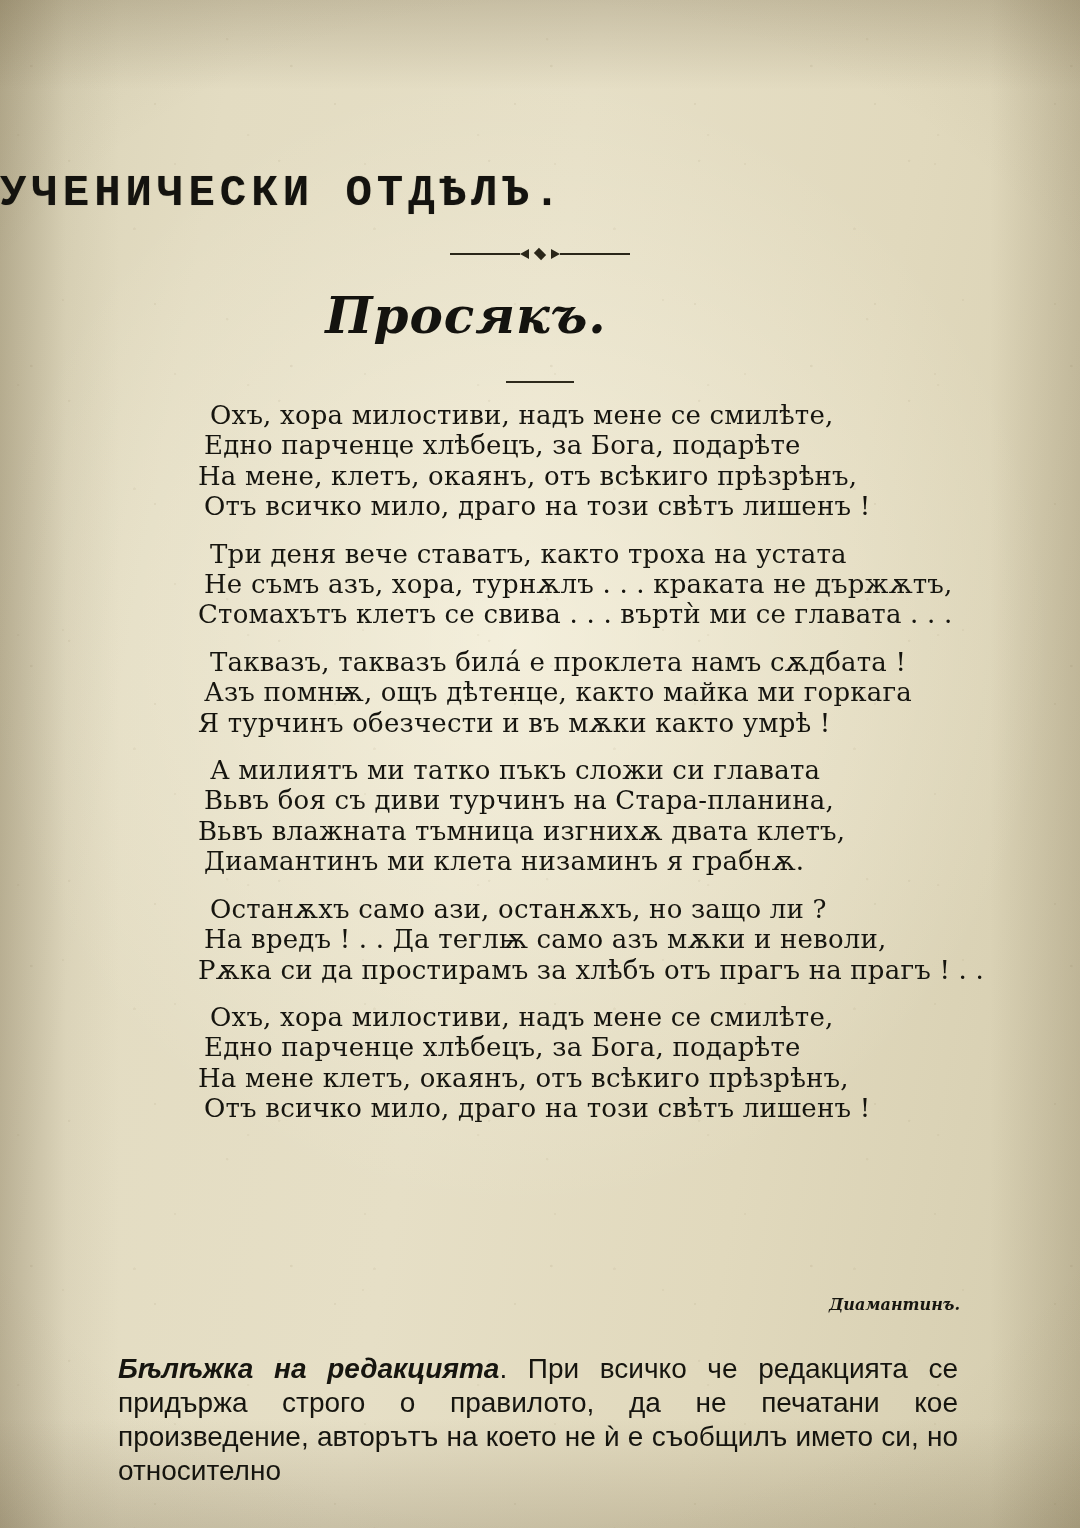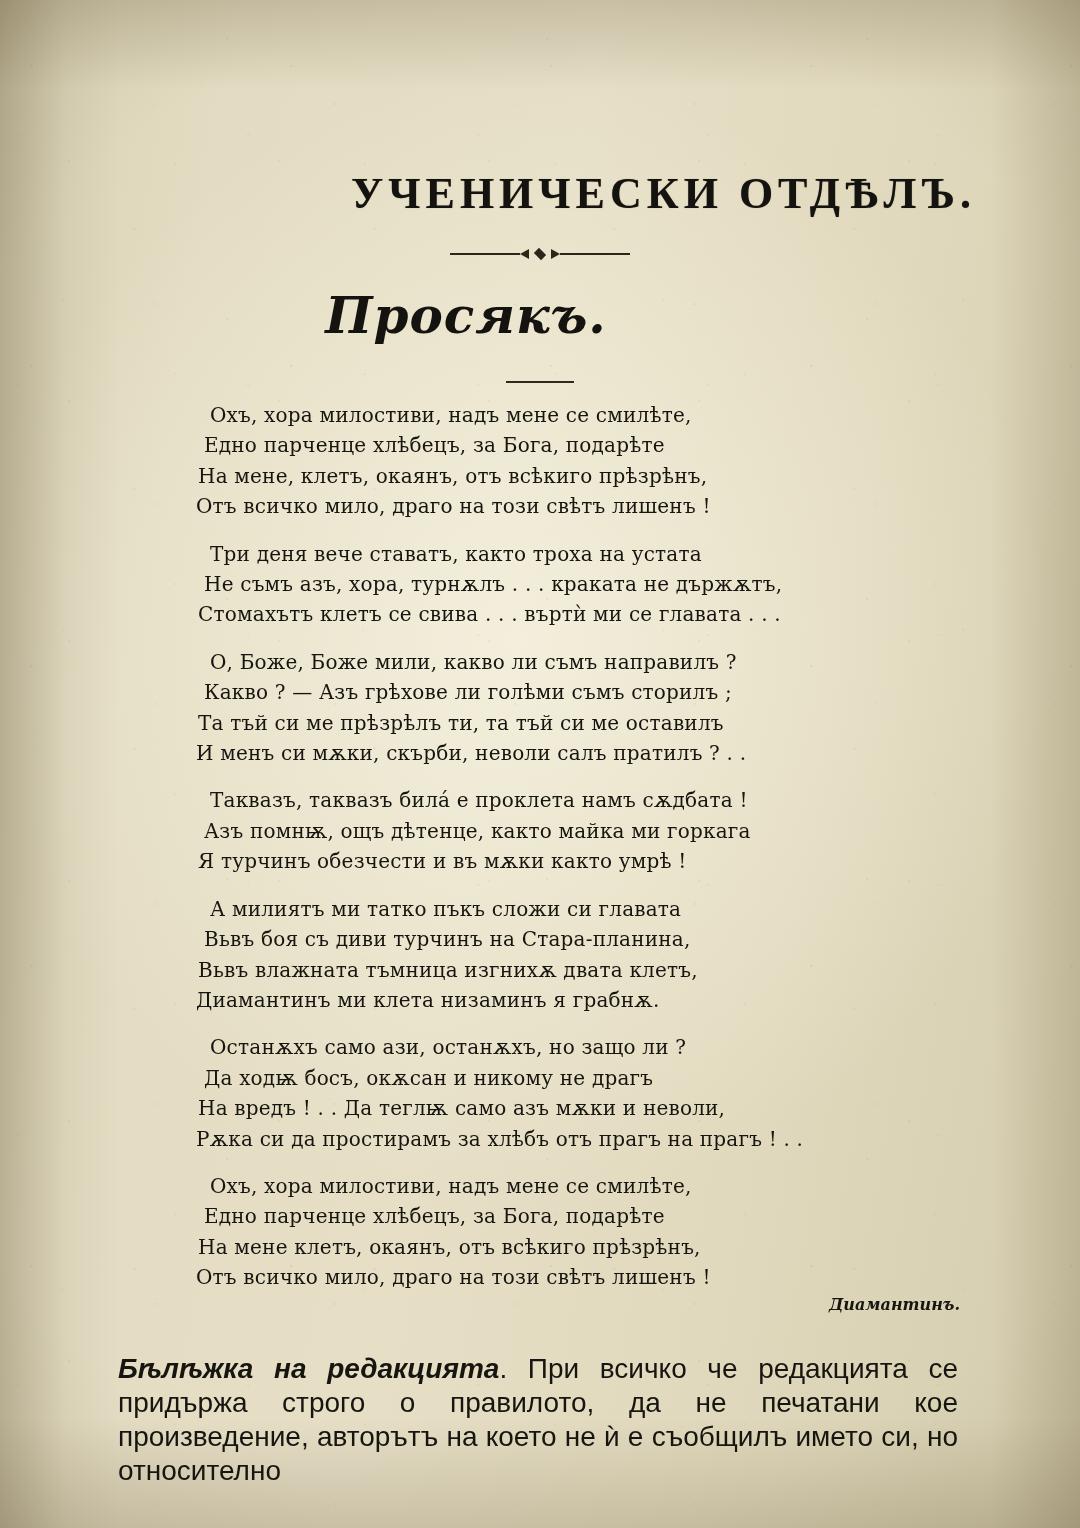--- a/index.html
+++ b/index.html
@@ -70,22 +70,22 @@
     position: absolute;
     inset: 0;
     padding: 0;
   }
 
   .section-heading {
     position: absolute;
     top: 168px;
     left: 0;
     width: 976px;
-    text-align: right;
-    font-family: Liberation Serif, serif;
+    text-align: left;
+    font-family: Liberation Mono, monospace;
     font-weight: bold;
     font-size: 44px;
     letter-spacing: 5px;
     color: #14130f;
     text-shadow: 0 0 1px rgba(30,25,10,.35);
   }
 
   .rule-orn {
     position: absolute;
     top: 243px;
@@ -139,32 +139,32 @@
     height: 2px;
     background: #2e2a1c;
   }
 
   .poem {
     position: absolute;
     top: 400px;
     left: 196px;
     width: 720px;
     font-family: "DejaVu Serif", serif;
-    font-size: 20px;
+    font-size: 26px;
     line-height: 30.4px;
     letter-spacing: .2px;
     color: #16150f;
   }
   .stanza { margin-bottom: 17px; }
   .stanza .line { white-space: pre; }
   
   .stanza .line:nth-child(1) { padding-left: 14px; }
   .stanza .line:nth-child(2) { padding-left: 8px; }
   .stanza .line:nth-child(3) { padding-left: 2px; }
-  .stanza .line:nth-child(4) { padding-left: 0px; }
+  .stanza .line:nth-child(4) { padding-left: 0px; margin-left: 8px; }
 
   .signature {
     position: absolute;
     top: 1295px;
     right: 120px;
     font-family: "DejaVu Serif", serif;
     font-style: italic;
     font-weight: bold;
     font-size: 16px;
     color: #16150f;
@@ -220,43 +220,36 @@
       <div class="line">На мене, клетъ, окаянъ, отъ всѣкиго прѣзрѣнъ,</div>
       <div class="line">Отъ всичко мило, драго на този свѣтъ лишенъ !</div>
     </div>
 
     <div class="stanza">
       <div class="line">Три деня вече ставатъ, както троха на устата</div>
       <div class="line">Не съмъ азъ, хора, турнѫлъ . . . краката не държѫтъ,</div>
       <div class="line">Стомахътъ клетъ се свива . . . въртѝ ми се главата . . .</div>
     </div>
 
-    <div class="stanza">
-      <div class="line">О, Боже, Боже мили, какво ли съмъ направилъ ?</div>
-      <div class="line">Какво ? — Азъ грѣхове ли голѣми съмъ сторилъ ;</div>
-      <div class="line">Та тъй си ме прѣзрѣлъ ти, та тъй си ме оставилъ</div>
-      <div class="line">И менъ си мѫки, скърби, неволи салъ пратилъ ? . .</div>
-    </div>
 
     <div class="stanza">
       <div class="line">Таквазъ, таквазъ билá е проклета намъ сѫдбата !</div>
       <div class="line">Азъ помнѭ, ощъ дѣтенце, както майка ми горкага</div>
       <div class="line">Я турчинъ обезчести и въ мѫки както умрѣ !</div>
     </div>
 
     <div class="stanza">
       <div class="line">А милиятъ ми татко пъкъ сложи си главата</div>
       <div class="line">Вьвъ боя съ диви турчинъ на Стара-планина,</div>
       <div class="line">Вьвъ влажната тъмница изгнихѫ двата клетъ,</div>
       <div class="line">Диамантинъ ми клета низаминъ я грабнѫ.</div>
     </div>
 
     <div class="stanza">
       <div class="line">Останѫхъ само ази, останѫхъ, но защо ли ?</div>
-      <div class="line">Да ходѭ босъ, окѫсан и никому не драгъ</div>
       <div class="line">На вредъ ! . . Да теглѭ само азъ мѫки и неволи,</div>
       <div class="line">Рѫка си да простирамъ за хлѣбъ отъ прагъ на прагъ ! . .</div>
     </div>
 
     <div class="stanza">
       <div class="line">Охъ, хора милостиви, надъ мене се смилѣте,</div>
       <div class="line">Едно парченце хлѣбецъ, за Бога, подарѣте</div>
       <div class="line">На мене клетъ, окаянъ, отъ всѣкиго прѣзрѣнъ,</div>
       <div class="line">Отъ всичко мило, драго на този свѣтъ лишенъ !</div>
     </div>

